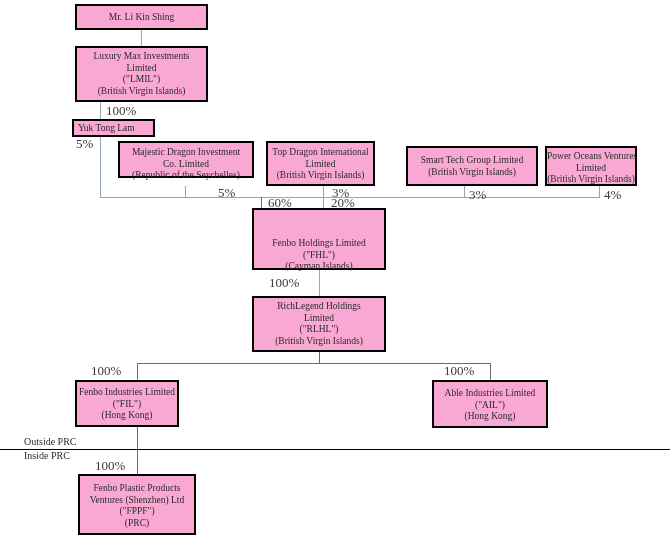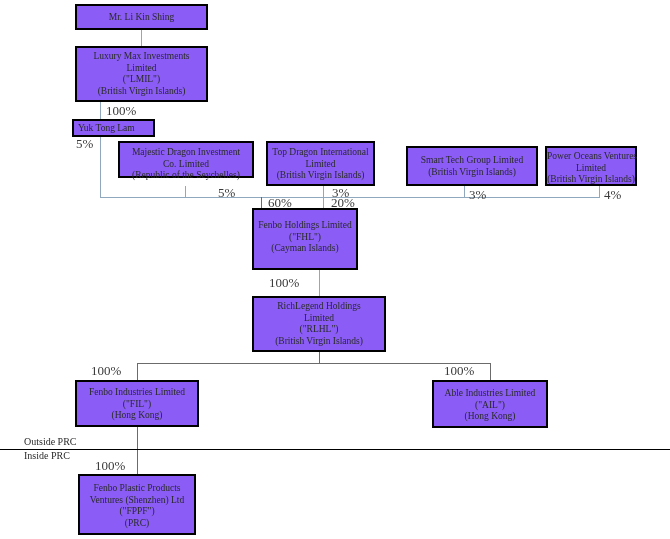--- a/index.html
+++ b/index.html
@@ -13,21 +13,21 @@
     width: 670px;
     height: 539px;
     background: #ffffff;
     font-family: "Liberation Serif", "DejaVu Serif", serif;
     overflow: hidden;
   }
   .node {
     position: absolute;
     box-sizing: border-box;
     border: 2px solid #000000;
-    background: #8b5cf6;
+    background: #f9a8d4;
     color: #2a2a2a;
     font-size: 9.5px;
     line-height: 11.5px;
     text-align: center;
     z-index: 5;
     padding-top: 2px;
   }
   .node .ln {
     display: block;
     white-space: nowrap;
@@ -175,34 +175,34 @@
     <span class="ln">Smart Tech Group Limited</span>
     <span class="ln">(British Virgin Islands)</span>
   </div>
 
   <div class="node overflow" style="left:545px; top:146px; width:92px; height:40px; padding-top:3px;">
     <span class="ln">Power Oceans Ventures</span>
     <span class="ln">Limited</span>
     <span class="ln">(British Virgin Islands)</span>
   </div>
 
-  <div class="node" style="left:252px; top:208px; width:106px; height:62px; padding-top:10px;">
+  <div class="node" style="left:252px; top:208px; width:134px; height:62px; padding-top:28px;">
     <span class="ln">Fenbo Holdings Limited</span>
     <span class="ln">("FHL")</span>
     <span class="ln">(Cayman Islands)</span>
   </div>
 
   <div class="node" style="left:252px; top:296px; width:134px; height:56px; padding-top:3px;">
     <span class="ln">RichLegend Holdings</span>
     <span class="ln">Limited</span>
     <span class="ln">("RLHL")</span>
     <span class="ln">(British Virgin Islands)</span>
   </div>
 
-  <div class="node" style="left:75px; top:380px; width:124px; height:47px; padding-top:5px;">
+  <div class="node" style="left:75px; top:380px; width:104px; height:47px; padding-top:5px;">
     <span class="ln">Fenbo Industries Limited</span>
     <span class="ln">("FIL")</span>
     <span class="ln">(Hong Kong)</span>
   </div>
 
   <div class="node" style="left:432px; top:380px; width:116px; height:48px; padding-top:6px;">
     <span class="ln">Able Industries Limited</span>
     <span class="ln">("AIL")</span>
     <span class="ln">(Hong Kong)</span>
   </div>

